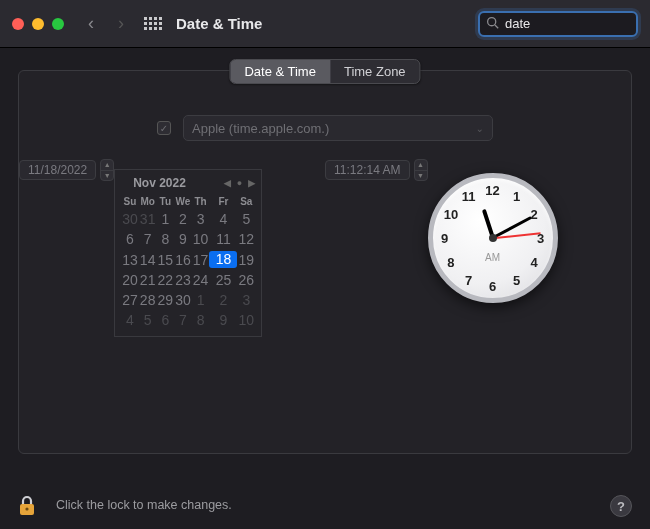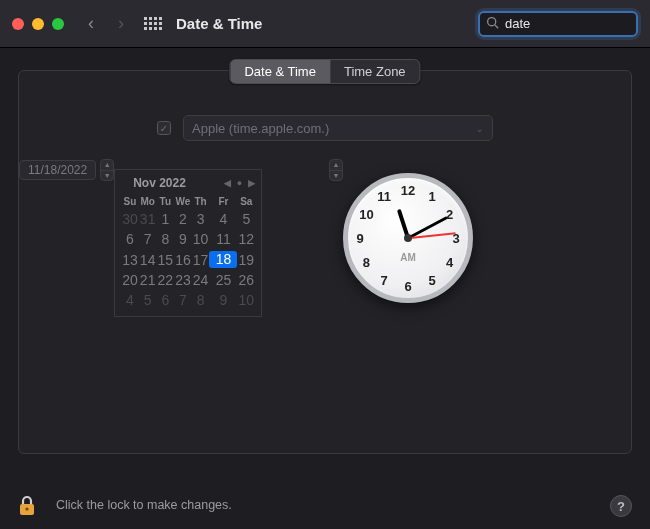--- a/index.html
+++ b/index.html
@@ -139,21 +139,21 @@
     border: 5px solid #b8b9bf;
     box-shadow: 0 4px 14px rgba(0,0,0,0.6), inset 0 2px 4px rgba(255,255,255,0.8);
     position:relative;
   }
   .clockface .num {
     position:absolute; font-weight:700; font-size:13px; color:#222;
     transform: translate(-50%,-50%);
   }
   .clockface .ampm {
     position:absolute; left:50%; top:62%; transform:translateX(-50%);
-    font-size:10px; color:#999; font-weight:700;
+    font-size:10px; color:#999; font-weight:400;
   }
   .hand {
     position:absolute; left:50%; top:50%;
     transform-origin: 50% 100%;
     background:#000;
   }
   .hand.hour { width:4px; height:30px; margin-left:-2px; margin-top:-30px; transform:rotate(342deg); border-radius:2px;}
   .hand.min  { width:3px; height:44px; margin-left:-1.5px; margin-top:-44px; transform:rotate(62deg); border-radius:2px;}
   .hand.sec  { width:1.5px; height:48px; margin-left:-0.75px; margin-top:-48px; background:#e33; transform:rotate(84deg);}
   .pin { position:absolute; left:50%; top:50%; width:8px; height:8px; margin:-4px 0 0 -4px; background:#333; border-radius:50%; }
@@ -303,35 +303,45 @@
               <tr>
                 <td>20</td>
                 <td>21</td>
                 <td>22</td>
                 <td>23</td>
                 <td>24</td>
                 <td>25</td>
                 <td>26</td>
               </tr>
               <tr>
+                <td>27</td>
+                <td>28</td>
+                <td>29</td>
+                <td>30</td>
+                <td class="dim">1</td>
+                <td class="dim">2</td>
+                <td class="dim">3</td>
+              </tr>
+              <tr>
                 <td class="dim">4</td>
                 <td class="dim">5</td>
                 <td class="dim">6</td>
                 <td class="dim">7</td>
                 <td class="dim">8</td>
                 <td class="dim">9</td>
                 <td class="dim">10</td>
               </tr>
             </tbody>
         </table>
       </div>
     </div>
 
     <div class="col">
       <div class="stepper">
+        <div class="val">11:12:14 AM</div>
         <div class="arrows">
             <div>▲</div>
             <div>▼</div>
           </div>
       </div>
       <div class="clockwrap">
         <div class="clockface" id="clockface">
           <div class="ampm">AM</div>
           <div class="hand hour"></div>
           <div class="hand min"></div>

